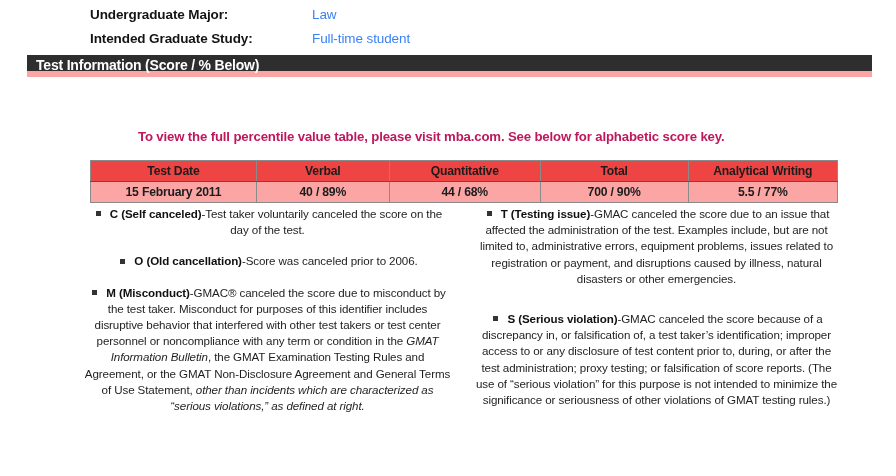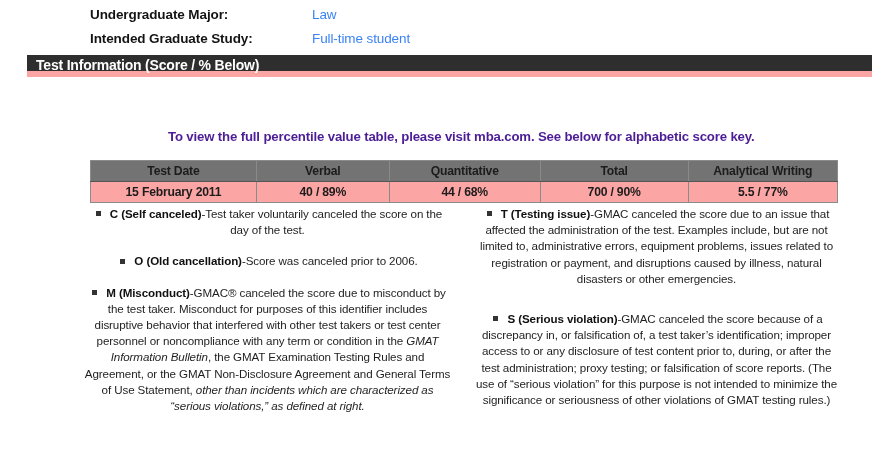--- a/index.html
+++ b/index.html
@@ -84,24 +84,23 @@
     letter-spacing: -0.1px;
   }
   .notice {
     position: absolute;
     left: 138px;
     top: 128px;
     width: 700px;
     font-size: 13.2px;
     font-weight: bold;
     line-height: 18px;
-    color: #4c1d95;
+    color: #be185d;
     letter-spacing: -0.15px;
     white-space: nowrap;
-    margin-left: 30px;
   }
 
   
   .score-table-wrap {
     position: absolute;
     left: 90px;
     top: 160px;
     width: 748px;
   }
   table.score-table {
@@ -116,21 +115,21 @@
     border: 1px solid #8a8a8a;
     text-align: center;
     font-size: 12.2px;
     letter-spacing: -0.2px;
     padding: 0;
     height: 20px;
     line-height: 20px;
     color: #1c1c1c;
   }
   table.score-table th {
-    background: #737373;
+    background: #ef4444;
     font-weight: bold;
     border-bottom: 1px solid #555555;
   }
   table.score-table td {
     background: #fca5a5;
     font-weight: bold;
   }
   col.c-date { width: 22.2%; }
   col.c-verbal { width: 17.8%; }
   col.c-quant { width: 20.2%; }

